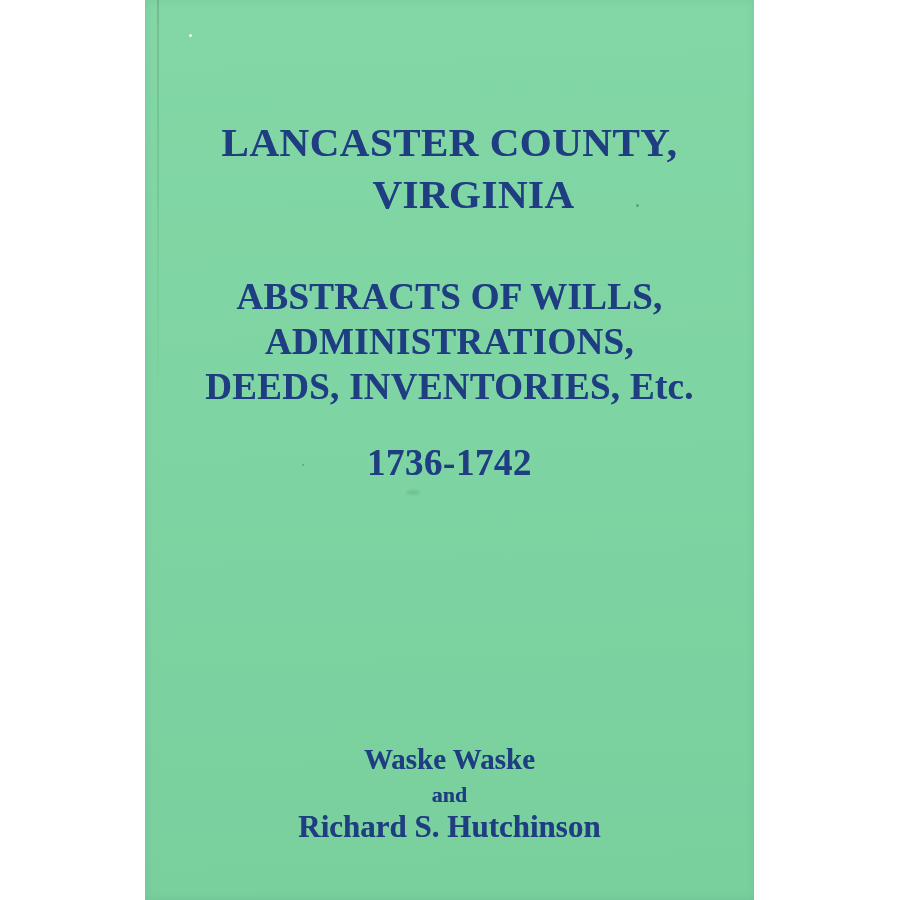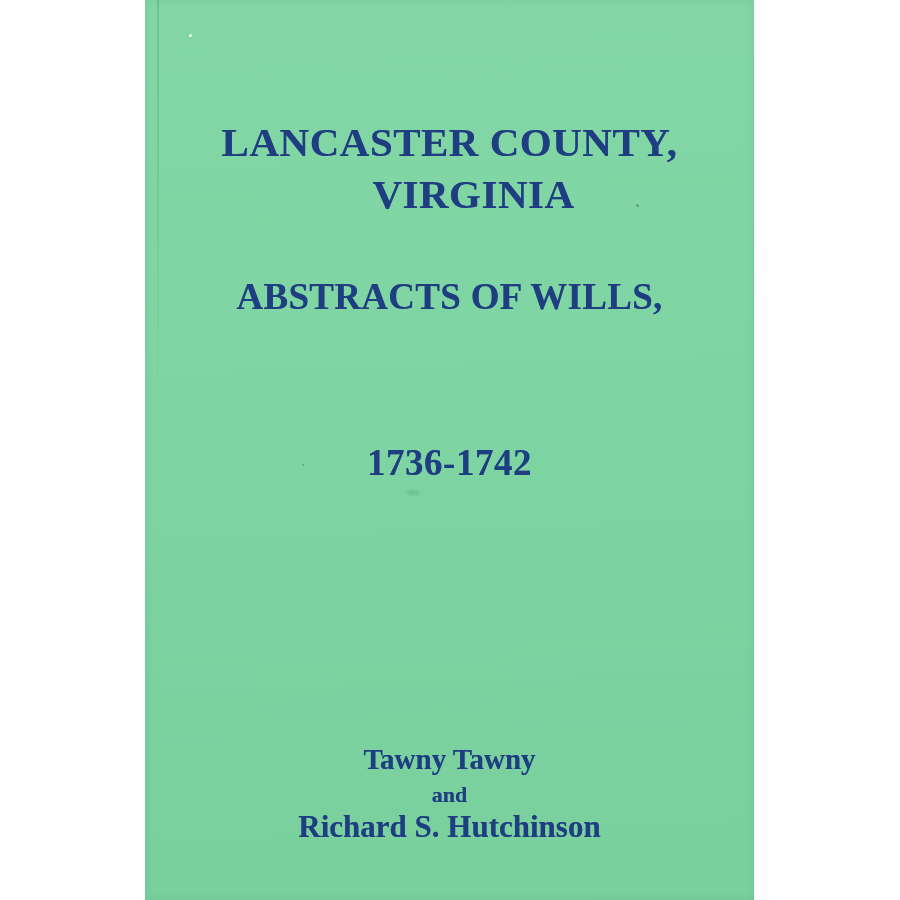--- a/index.html
+++ b/index.html
@@ -67,25 +67,27 @@
 
 <div class="scene">
   <div class="cover">
 
     <div class="cover-text title-line1">LANCASTER COUNTY,</div>
 
     <div class="cover-text title-line2">VIRGINIA</div>
 
     <div class="cover-text subtitle">
       <div>ABSTRACTS OF WILLS,</div>
+      <div>ADMINISTRATIONS,</div>
+      <div>DEEDS, INVENTORIES, Etc.</div>
     </div>
 
     <div class="cover-text date-range">1736-1742</div>
 
-    <div class="cover-text author-1">Tawny Tawny</div>
+    <div class="cover-text author-1">Waske Waske</div>
 
     <div class="cover-text author-2">Richard S. Hutchinson</div>
 
     <div class="cover-text conjunction">and</div>
   </div>
 
   <div class="crease"></div>
   <div class="speck speck-white"></div>
   <div class="speck speck-dark-1"></div>
   <div class="speck speck-dark-2"></div>

